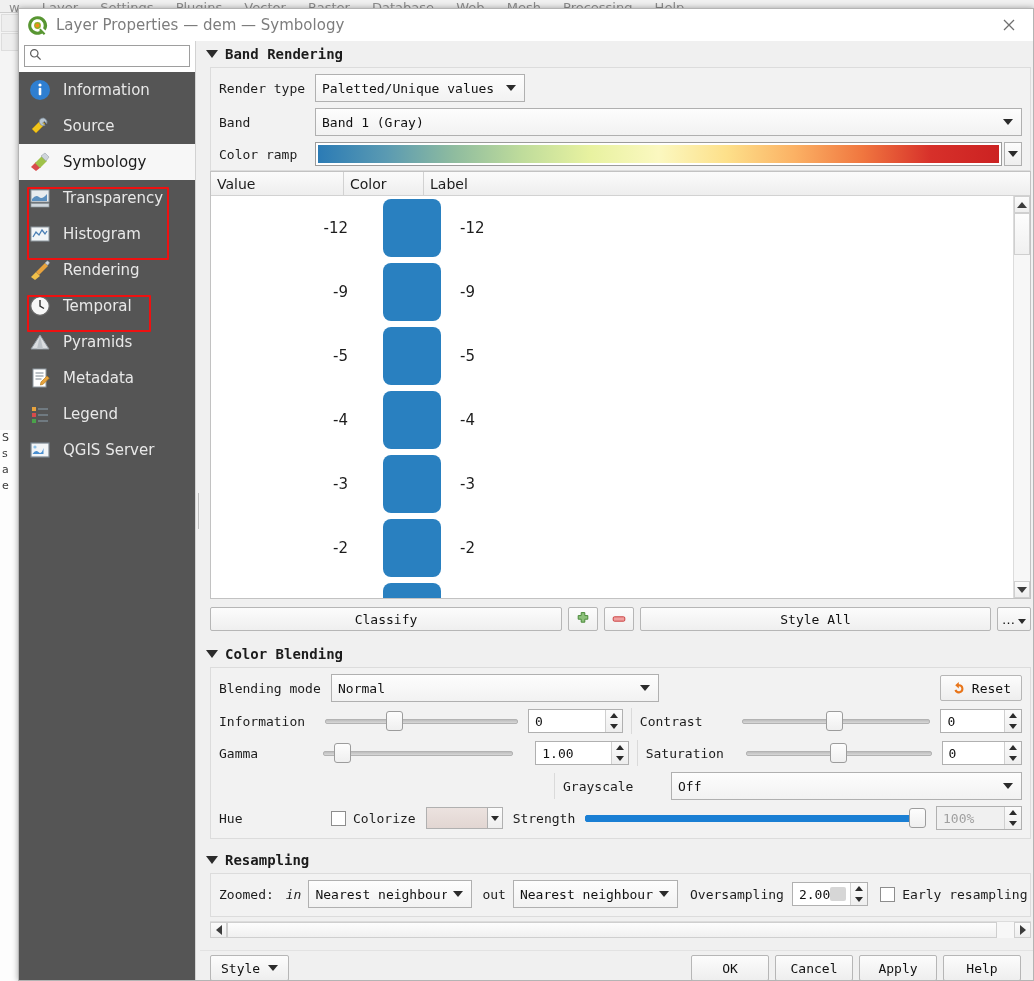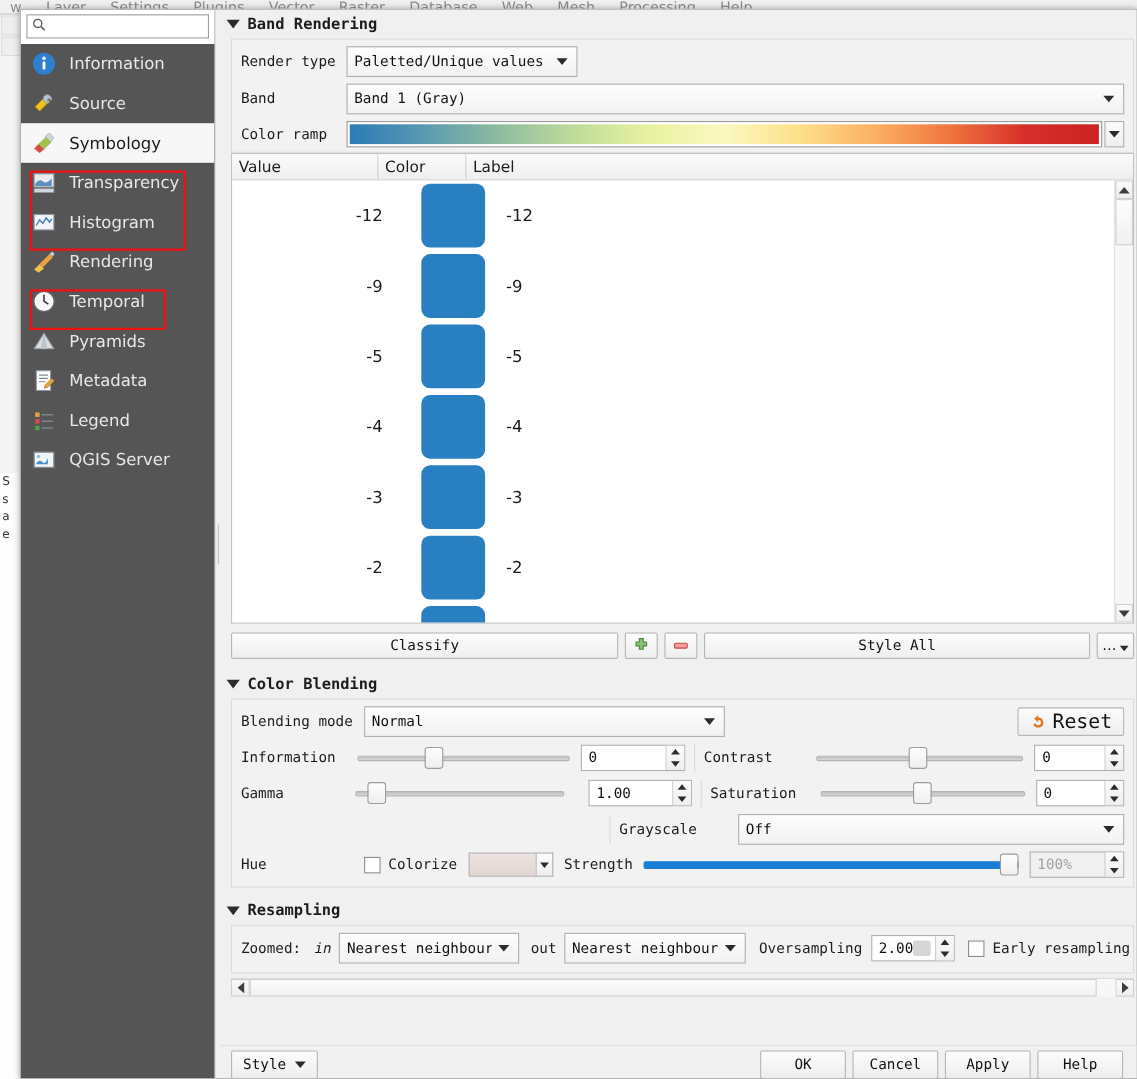--- a/index.html
+++ b/index.html
@@ -336,21 +336,21 @@
   .dotsbtn .carrow {
     width:0;height:0;margin-left:3px;margin-top:5px;
     border-left:4px solid transparent;border-right:4px solid transparent;
     border-top:5px solid #2b2b2b;
   }
 
   .reset-btn {
     height: 26px; padding: 0 10px;
     background: linear-gradient(#fcfcfc,#eeeeee); border: 1px solid #b6b6b6;
     border-radius: 2px; display: flex; align-items: center; cursor: pointer;
-    font-family: "DejaVu Sans Mono", monospace; font-size: 18px; color: #111;
+    font-family: "DejaVu Sans Mono", monospace; font-size: 13px; color: #111;
   }
   .reset-btn svg { margin-right: 6px; }
 
   .colorize-swatch {
     width: 62px; height: 22px; background: linear-gradient(#ece2df,#e2d6d2);
     border: 1px solid #b0b0b0; cursor: pointer;
   }
   .colorize-drop {
     width: 15px; height: 22px; background: linear-gradient(#fcfcfc,#eee);
     border: 1px solid #b0b0b0; border-left: none; cursor: pointer;
@@ -391,20 +391,36 @@
 
   <div class="bg-leftpanel">
     <div class="frag">S</div>
     <div class="frag">s</div>
     <div class="frag">a</div>
     <div class="frag">e</div>
   </div>
 
   <div class="dialog">
 
+    <div class="titlebar">
+      <span class="qgis-logo">
+        <svg width="21" height="21" viewBox="0 0 21 21">
+          <path d="M10.5 1.2a9.3 9.3 0 1 0 5.6 16.7l-2.2-2.3A6.2 6.2 0 1 1 16.7 10.5a6.2 6.2 0 0 1-.6 2.7l2.4 2.4A9.3 9.3 0 0 0 10.5 1.2z" fill="#589632"></path>
+          <circle cx="10.5" cy="10.5" r="3.4" fill="#93b023"></circle>
+          <circle cx="10.3" cy="10.4" r="2.0" fill="#f28b1e"></circle>
+          <path d="M13.5 13.4l4.9 5.2-1.6 1.5-4.7-5.2z" fill="#589632"></path>
+        </svg>
+      </span>
+      <span class="title-text">Layer Properties — dem — Symbology</span>
+      <span class="close-btn">
+        <svg width="16" height="16" viewBox="0 0 16 16">
+          <path d="M3 3 L13 13 M13 3 L3 13" stroke="#6f6f6f" stroke-width="1.3" fill="none"></path>
+        </svg>
+      </span>
+    </div>
 
     <div class="body-row">
 
       <div class="sidebar">
         <div class="search-wrap">
           <div class="search-box">
             <span>
               <svg width="13" height="13" viewBox="0 0 13 13">
                 <circle cx="5.3" cy="5.3" r="3.7" stroke="#5a5a5a" stroke-width="1.2" fill="none"></circle>
                 <path d="M8.2 8.2 L11.6 11.6" stroke="#5a5a5a" stroke-width="1.3"></path>

